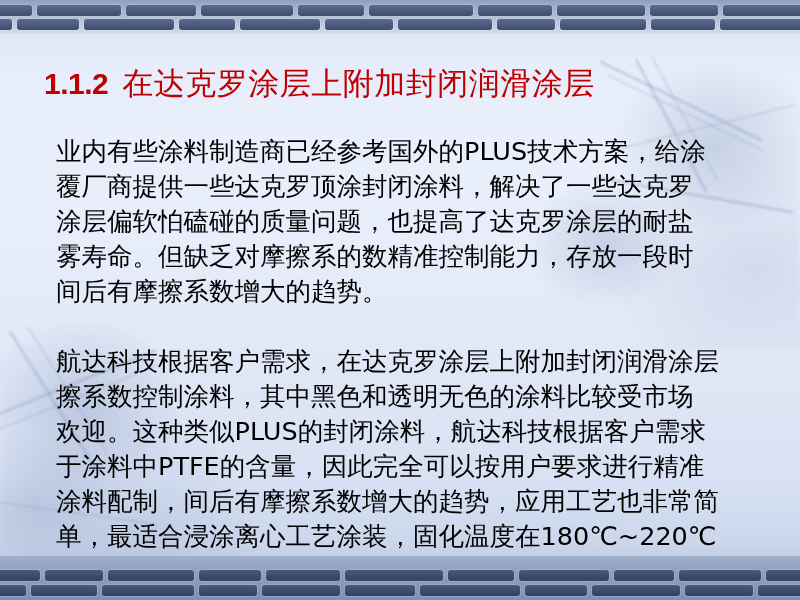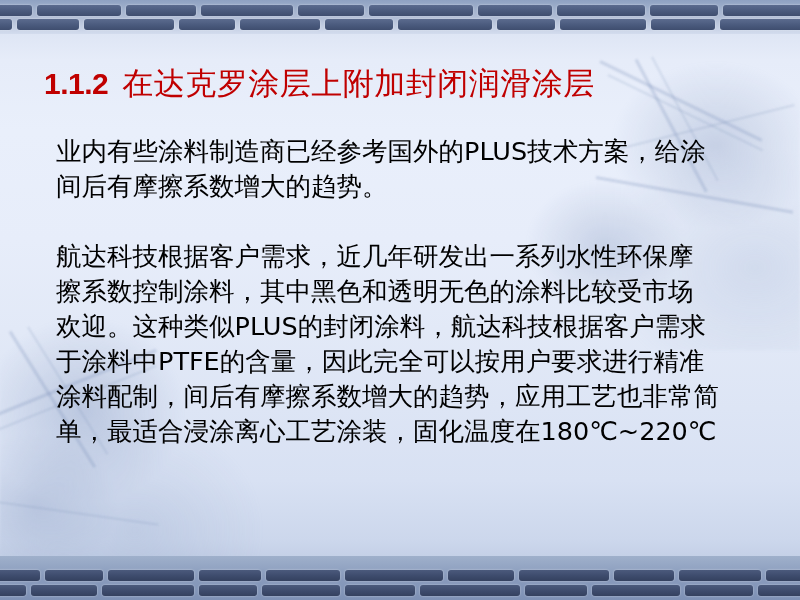--- a/index.html
+++ b/index.html
@@ -238,25 +238,28 @@
   </div>
 
   <div class="title">
     <span class="num">1.1.2</span><span class="cn">在达克罗涂层上附加封闭润滑涂层</span>
   </div>
 
   <div class="body-text">
 
     <p class="para">
       <span class="line">业内有些涂料制造商已经参考国外的PLUS技术方案，给涂</span>
+      <span class="line">覆厂商提供一些达克罗顶涂封闭涂料，解决了一些达克罗</span>
+      <span class="line">涂层偏软怕磕碰的质量问题，也提高了达克罗涂层的耐盐</span>
+      <span class="line">雾寿命。但缺乏对摩擦系的数精准控制能力，存放一段时</span>
       <span class="line">间后有摩擦系数增大的趋势。</span>
     </p>
 
     <p class="para">
-      <span class="line">航达科技根据客户需求，近几年研发出一系列水性环保摩</span>
+      <span class="line">航达科技根据客户需求，在达克罗涂层上附加封闭润滑涂层</span>
       <span class="line">擦系数控制涂料，其中黑色和透明无色的涂料比较受市场</span>
       <span class="line">欢迎。这种类似PLUS的封闭涂料，航达科技根据客户需求</span>
       <span class="line">于涂料中PTFE的含量，因此完全可以按用户要求进行精准</span>
       <span class="line">涂料配制，间后有摩擦系数增大的趋势，应用工艺也非常简</span>
       <span class="line">单，最适合浸涂离心工艺涂装，固化温度在180℃~220℃</span>
     </p>
 
   </div>
 
 </div>

